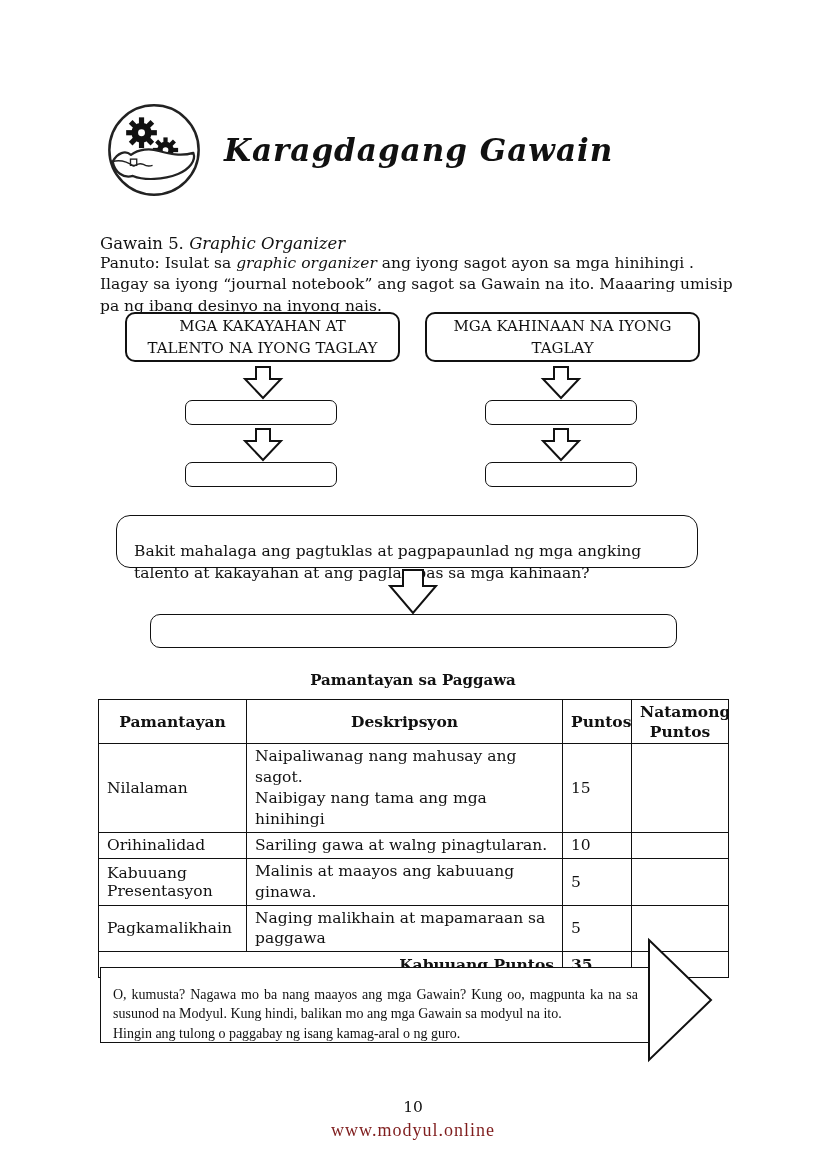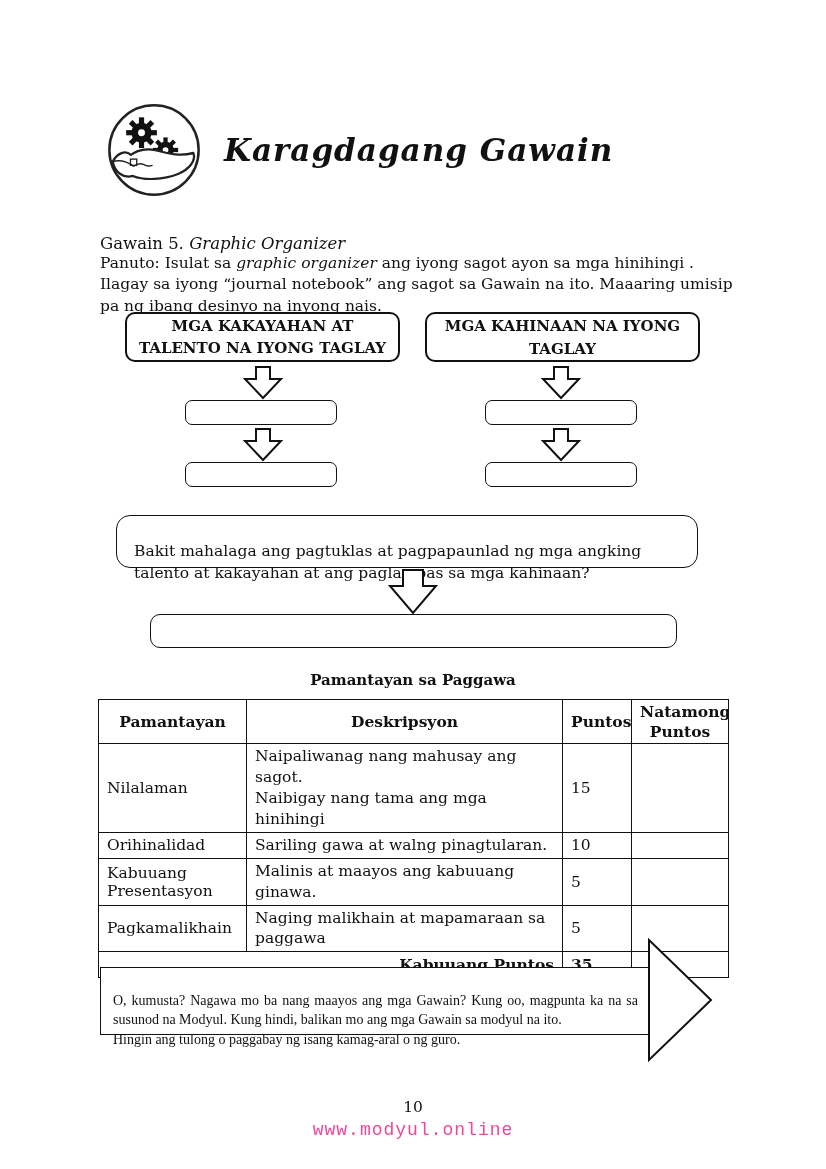--- a/index.html
+++ b/index.html
@@ -12,24 +12,24 @@
              font-style:italic;letter-spacing:1px;}
   .activity-heading{position:absolute;left:100px;top:210px;font-size:16.5px;font-weight:normal;margin-top:24px;}
   .activity-heading .it{font-style:italic;}
   .instructions{position:absolute;left:100px;top:237px;width:636px;font-size:15.5px;
                 line-height:1.40;text-align:left;}
   .instructions .it{font-style:italic;}
 
   
   .hdr-box{position:absolute;box-sizing:border-box;border:2.2px solid #111;border-radius:10px;
            background:#fff;width:275px;height:50px;display:flex;flex-direction:column;
-           align-items:center;justify-content:center;font-weight:bold;font-size:15px;
+           align-items:center;justify-content:center;font-weight:normal;font-size:15px;
            line-height:1.5;text-align:center;}
   .hdr-left{left:125px;top:312px;}
-  .hdr-right{left:425px;top:312px;justify-content:flex-end;}
+  .hdr-right{left:425px;top:312px;}
   .blank{position:absolute;box-sizing:border-box;border:1.6px solid #111;border-radius:7px;
          background:#fff;width:152px;height:25px;}
   .arrow{position:absolute;}
   .question-box{position:absolute;box-sizing:border-box;left:116px;top:515px;width:582px;
                 height:53px;border:1.6px solid #111;border-radius:14px;background:#fff;
                 font-size:15.5px;line-height:1.45;padding:24px 17px;}
   .wide-blank{position:absolute;box-sizing:border-box;left:150px;top:614px;width:527px;
               height:34px;border:1.6px solid #111;border-radius:10px;background:#fff;}
 
   
@@ -43,30 +43,30 @@
   .c-desc{white-space:pre-line;line-height:1.35;}
   .c-pts{text-align:left;}
   .row-tall{height:46px;}
   .row-short{height:26px;}
   .thead-row{height:44px;margin-left:38px;}
   .tfoot-label{text-align:right;font-weight:bold;}
   .tfoot-pts{font-weight:bold;}
 
   
   .closing-box{position:absolute;box-sizing:border-box;left:100px;top:967px;width:549px;
-               height:68px;border:1.8px solid #111;background:#fff;padding:23px 10px 6px 12px;
+               height:76px;border:1.8px solid #111;background:#fff;padding:17px 10px 6px 12px;
                font-family:"Liberation Serif", serif;font-size:14px;line-height:1.38;}
   .closing-box .p1{text-align:justify;}
   .closing-arrow{position:absolute;left:648px;top:937px;}
 
   
   .page-number{position:absolute;left:0;top:1098px;width:826px;text-align:center;
                font-size:15.5px;}
   .watermark{position:absolute;left:0;top:1120px;width:826px;text-align:center;
-             font-family:Liberation Mono, monospace;font-size:18px;color:#ec4899;
+             font-family:Liberation Serif, serif;font-size:18px;color:#7f1d1d;
              letter-spacing:1px;}
 </style>
 </head>
 <body>
 
 <div class="page">
 
   <div class="logo">
     <svg width="96" height="96" viewBox="0 0 100 100">
       <circle cx="50" cy="50" r="46.5" fill="#fff" stroke="#222" stroke-width="2.6"></circle>

